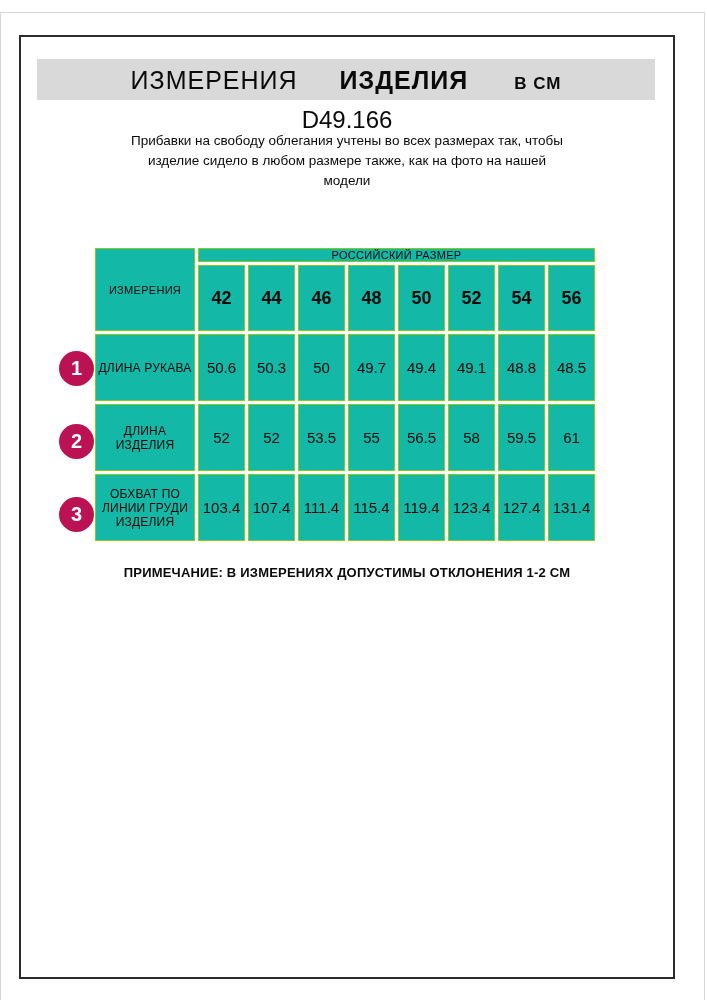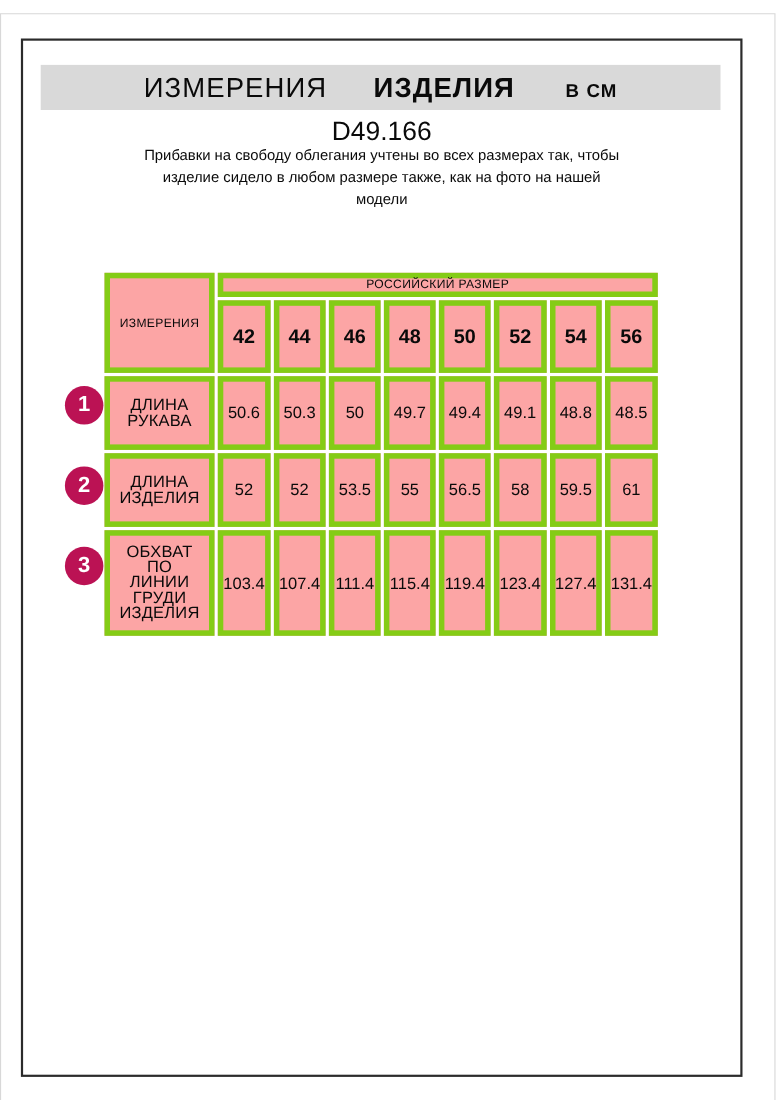--- a/index.html
+++ b/index.html
@@ -44,37 +44,37 @@
   .description {
     position: absolute; left: 66px; top: 94px; width: 520px;
     text-align: center; font-size: 13.5px; line-height: 20px;
     white-space: pre-line;
   }
   .size-table {
     position: absolute; left: 71px; top: 208px;
     border-collapse: separate; border-spacing: 3px;
   }
   .size-table td {
-    border: 5px solid #84cc16;
+    border: 1px solid #84cc16;
     text-align: center; vertical-align: middle;
-    background: #fca5a5;
+    background: #14b8a6;
   }
   td.corner {
     width: 100px; font-size: 11px; letter-spacing: 0.3px;
   }
   td.rr-header {
     height: 13px; font-size: 11px; line-height: 12px; letter-spacing: 0.3px;
   }
   td.size-cell {
     width: 47px; height: 66px;
     font-size: 18px; font-weight: bold; margin-left: 12px;
   }
   td.row-label {
     width: 100px; height: 67px;
-    font-size: 15px; line-height: 14px; letter-spacing: 0.2px;
+    font-size: 12px; line-height: 14px; letter-spacing: 0.2px;
     white-space: pre-line; padding: 8px 2px; margin-top: 8px;
   }
   td.value-cell {
     width: 47px; height: 67px;
     font-size: 15px;
   }
   .marker {
     position: absolute; left: 38px;
     width: 35px; height: 35px; border-radius: 50%;
     color: #ffffff; font-size: 20px; font-weight: bold;
@@ -159,15 +159,16 @@
           <td class="value-cell">127.4</td>
           <td class="value-cell">131.4</td>
         </tr>
       </tbody>
     </table>
 
     <div class="marker marker-1" style="background: rgb(187, 18, 84);">1</div>
     <div class="marker marker-2" style="background: rgb(187, 18, 84);">2</div>
     <div class="marker marker-3" style="background: rgb(187, 18, 84);">3</div>
 
+    <div class="note">ПРИМЕЧАНИЕ: В ИЗМЕРЕНИЯХ ДОПУСТИМЫ ОТКЛОНЕНИЯ 1-2 СМ</div>
 
   </div>
 </div>
 
 </body></html>

